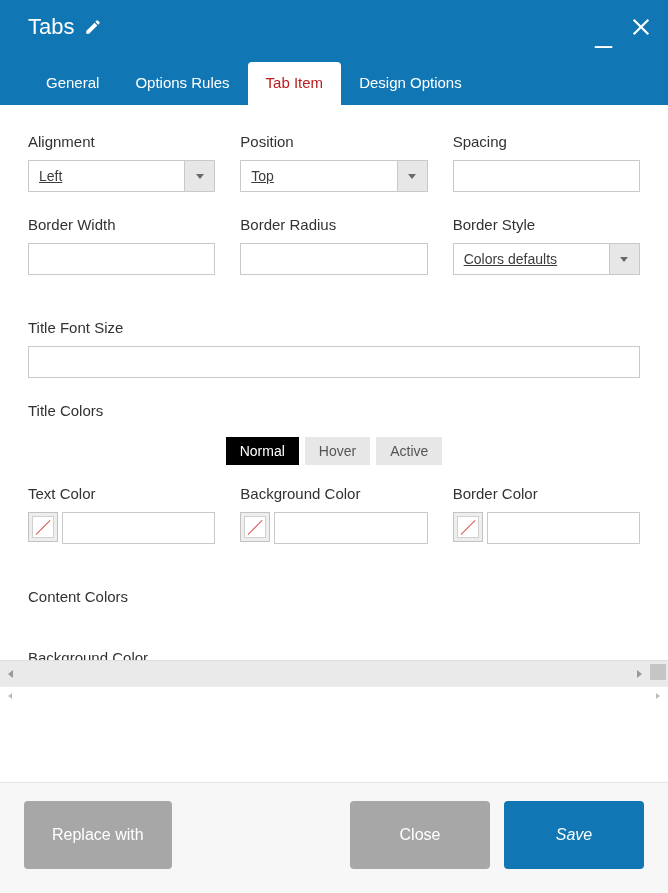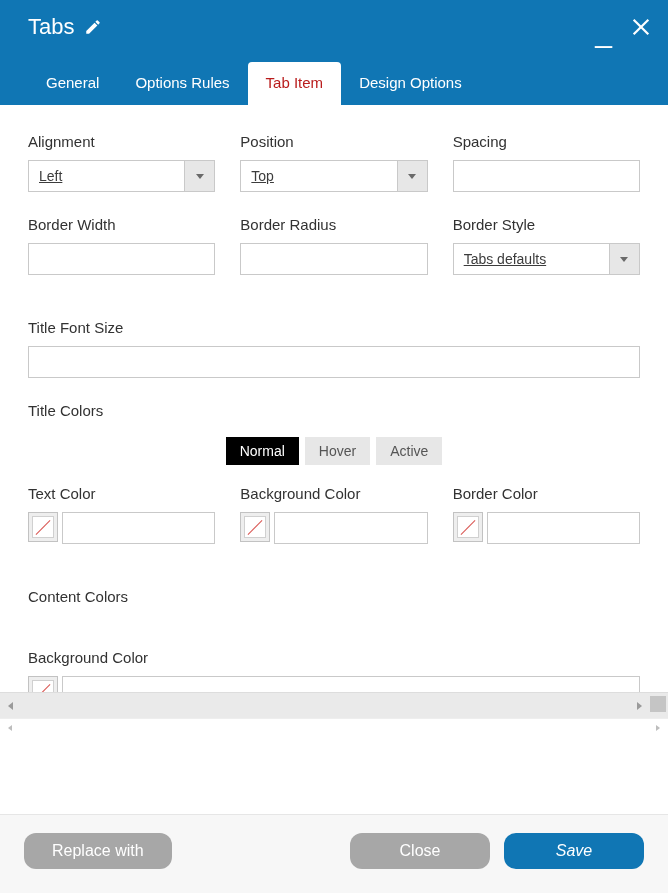--- a/index.html
+++ b/index.html
@@ -207,23 +207,23 @@
   .footer {
     border-top: 1px solid #e6e6e6;
     background: #f7f7f7;
     padding: 18px 24px 24px;
     display: flex;
     gap: 14px;
   }
   .footer .spacer { flex: 1; }
   .btn {
     border: none;
-    border-radius: 12px;
+    border-radius: 4px;
     font-size: 16px;
-    height: 36px;
+    height: 68px;
     min-width: 140px;
     padding: 0 28px;
     cursor: pointer;
     color: #fff;
   }
   .btn-grey { background: #a7a7a7; }
   .btn-blue { background: #1076b4; font-style: italic; }
   
   .body-scroll::-webkit-scrollbar { width: 16px; }
   .body-scroll::-webkit-scrollbar-track { background: #f0f0f0; }
@@ -293,21 +293,21 @@
       </div>
       <div class="field">
         <label>Border Radius</label>
         <div class="input-wrap">
             <input type="text" value="" style="">
           </div>
       </div>
       <div class="field">
         <label>Border Style</label>
         <div class="select-wrap">
-          <div class="value">Tabs defaults</div>
+          <div class="value">Colors defaults</div>
           <div class="caret"></div>
         </div>
       </div>
     </div>
 
     <div class="full-row field">
       <label>Title Font Size</label>
       <div class="input-wrap">
           <input type="text" value="" style="">
         </div>

